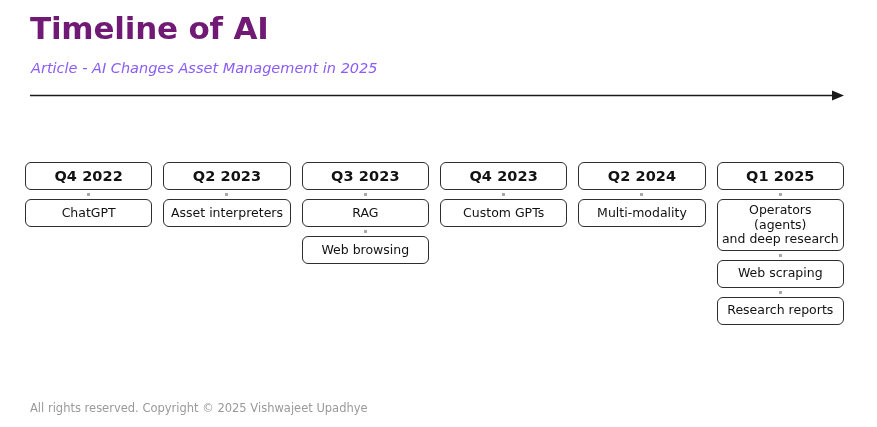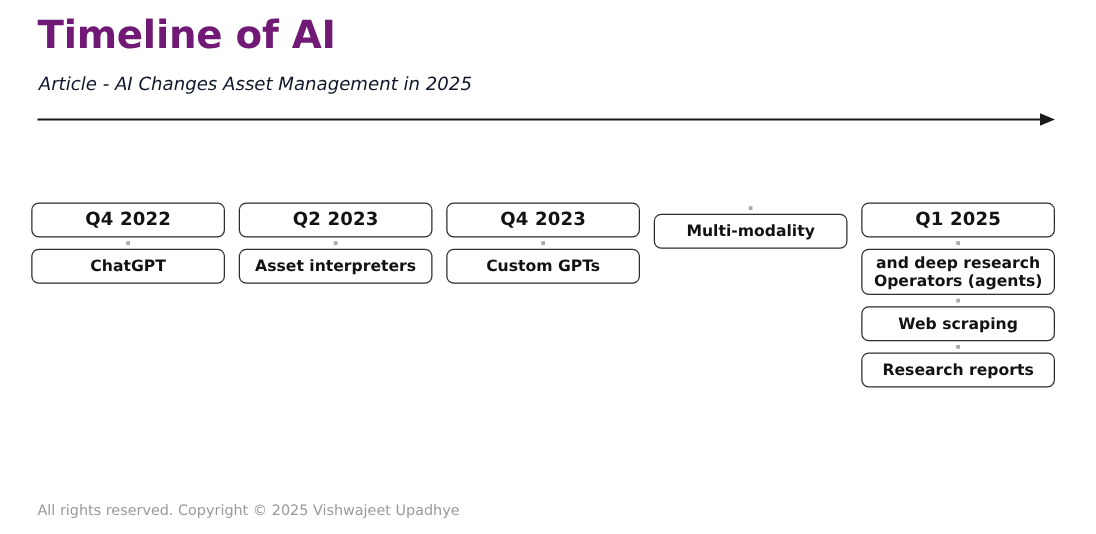--- a/index.html
+++ b/index.html
@@ -27,21 +27,21 @@
     letter-spacing: -0.2px;
     line-height: 40px;
     white-space: nowrap;
   }
   #page-subtitle {
     position: absolute;
     left: 31px;
     top: 58px;
     font-size: 14.5px;
     font-style: italic;
-    color: #0f172a;
+    color: #8b5cf6;
     line-height: 20px;
     white-space: nowrap;
   }
 
   
   #timeline-axis {
     position: absolute;
     left: 28px;
     top: 86px;
     width: 820px;
@@ -80,21 +80,21 @@
   }
   .period-box {
     height: 28px;
     font-size: 14.5px;
     font-weight: 600;
     letter-spacing: 0.1px;
   }
   .event-box {
     min-height: 28px;
     font-size: 12.5px;
-    font-weight: 700;
+    font-weight: 400;
     padding: 3px 4px;
     line-height: 14.5px;
   }
   .event-box .event-line {
     display: block;
   }
 
   
   .connector {
     height: 9px;
@@ -144,44 +144,56 @@
   </div>
 
   <div class="timeline-column">
     <div class="node-box period-box">Q2 2023</div>
     <div class="connector"></div>
     <div class="node-box event-box">
       <span class="event-line">Asset interpreters</span>
     </div>
   </div>
 
+  <div class="timeline-column">
+    <div class="node-box period-box">Q3 2023</div>
+    <div class="connector"></div>
+    <div class="node-box event-box">
+      <span class="event-line">RAG</span>
+    </div>
+    <div class="connector"></div>
+    <div class="node-box event-box">
+      <span class="event-line">Web browsing</span>
+    </div>
+  </div>
 
   <div class="timeline-column">
     <div class="node-box period-box">Q4 2023</div>
     <div class="connector"></div>
     <div class="node-box event-box">
       <span class="event-line">Custom GPTs</span>
     </div>
   </div>
 
   <div class="timeline-column">
+    <div class="node-box period-box">Q2 2024</div>
     <div class="connector"></div>
     <div class="node-box event-box">
       <span class="event-line">Multi-modality</span>
     </div>
   </div>
 
 
   <div class="timeline-column">
     <div class="node-box period-box">Q1 2025</div>
     <div class="connector"></div>
     <div class="node-box event-box">
       <div>
+        <span class="event-line">Operators (agents)</span>
         <span class="event-line">and deep research</span>
-        <span class="event-line">Operators (agents)</span>
       </div>
     </div>
     <div class="connector"></div>
     <div class="node-box event-box">
       <span class="event-line">Web scraping</span>
     </div>
     <div class="connector"></div>
     <div class="node-box event-box">
       <span class="event-line">Research reports</span>
     </div>

